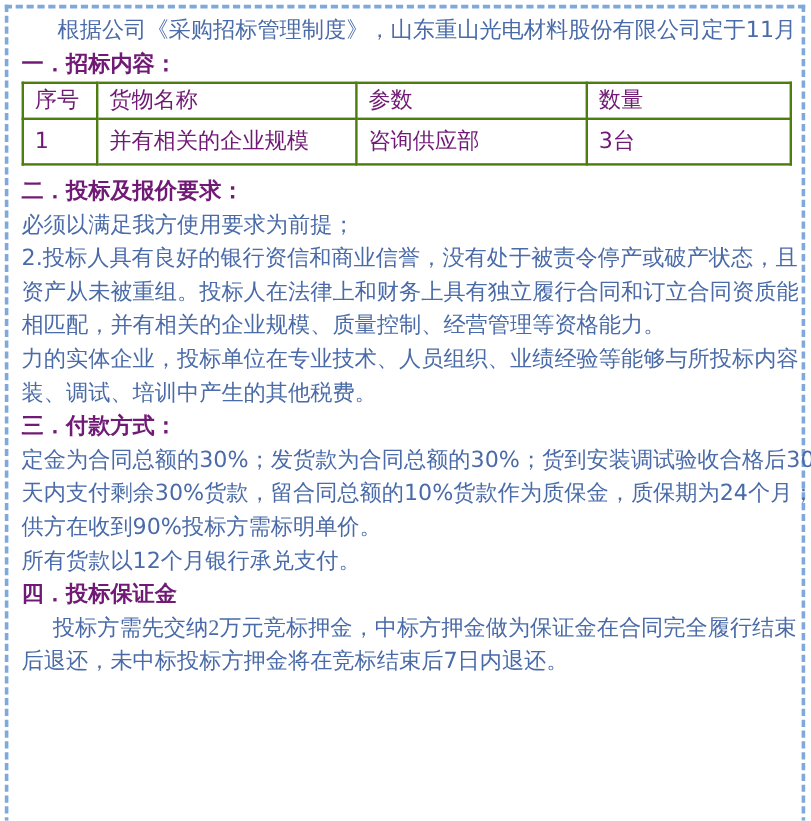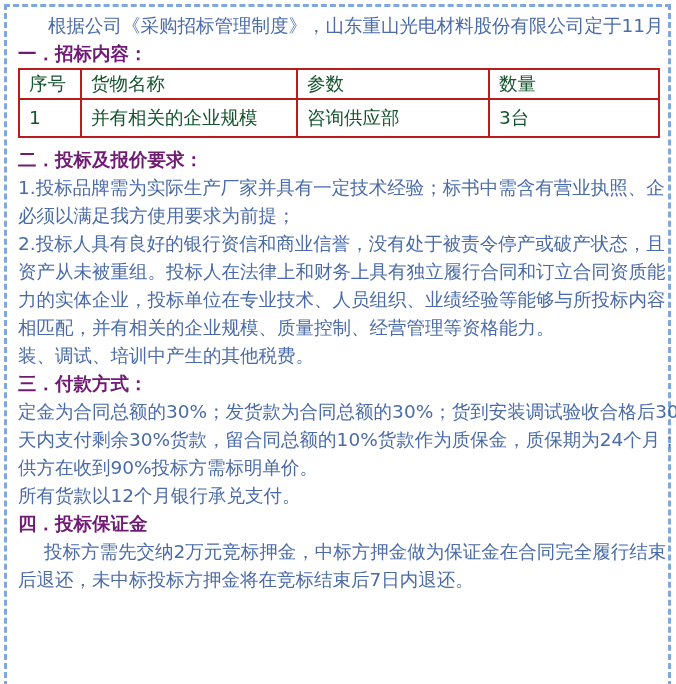--- a/index.html
+++ b/index.html
@@ -39,33 +39,33 @@
   }
   .ln {
     white-space: nowrap;
     height: 28px;
   }
   .hd {
     font-weight: bold;
     color: #701a75;
   }
   .ind1 { text-indent: 30px; }
-  .ind2 { text-indent: 26px; }
+  .ind2 { text-indent: 26px; font-family: Liberation Serif, serif; }
   table.bid {
     border-collapse: collapse;
     table-layout: fixed;
     width: 640px;
     margin: 0 0 8px 0;
   }
   table.bid td, table.bid th {
-    border: 2px solid #b91c1c;
+    border: 2px solid #4d7c0f;
     font-weight: normal;
     text-align: left;
     padding: 0 0 0 9px;
-    color: #14532d;
+    color: #701a75;
     font-size: 18.5px;
     white-space: nowrap;
     overflow: hidden;
   }
   tr.thead-row { height: 29px; }
   tr.tdata-row { height: 38px; }
 </style>
 </head>
 <body>
 
@@ -95,26 +95,25 @@
       <tr class="tdata-row">
         <td>1</td>
         <td>并有相关的企业规模</td>
         <td>咨询供应部</td>
         <td>3台</td>
       </tr>
     </tbody>
       </table>
 
     <div class="ln hd">二．投标及报价要求：</div>
-    <div class="ln">1.投标品牌需为实际生产厂家并具有一定技术经验；标书中需含有营业执照、企</div>
     <div class="ln">必须以满足我方使用要求为前提；</div>
     <div class="ln">2.投标人具有良好的银行资信和商业信誉，没有处于被责令停产或破产状态，且</div>
     <div class="ln">资产从未被重组。投标人在法律上和财务上具有独立履行合同和订立合同资质能</div>
+    <div class="ln">相匹配，并有相关的企业规模、质量控制、经营管理等资格能力。</div>
     <div class="ln">力的实体企业，投标单位在专业技术、人员组织、业绩经验等能够与所投标内容</div>
-    <div class="ln">相匹配，并有相关的企业规模、质量控制、经营管理等资格能力。</div>
     <div class="ln">装、调试、培训中产生的其他税费。</div>
 
     <div class="ln hd">三．付款方式：</div>
     <div class="ln">定金为合同总额的30%；发货款为合同总额的30%；货到安装调试验收合格后30</div>
     <div class="ln">天内支付剩余30%货款，留合同总额的10%货款作为质保金，质保期为24个月；</div>
     <div class="ln">供方在收到90%投标方需标明单价。</div>
     <div class="ln">所有货款以12个月银行承兑支付。</div>
 
     <div class="ln hd">四．投标保证金</div>
     <div class="ln ind2">投标方需先交纳2万元竞标押金，中标方押金做为保证金在合同完全履行结束</div>

